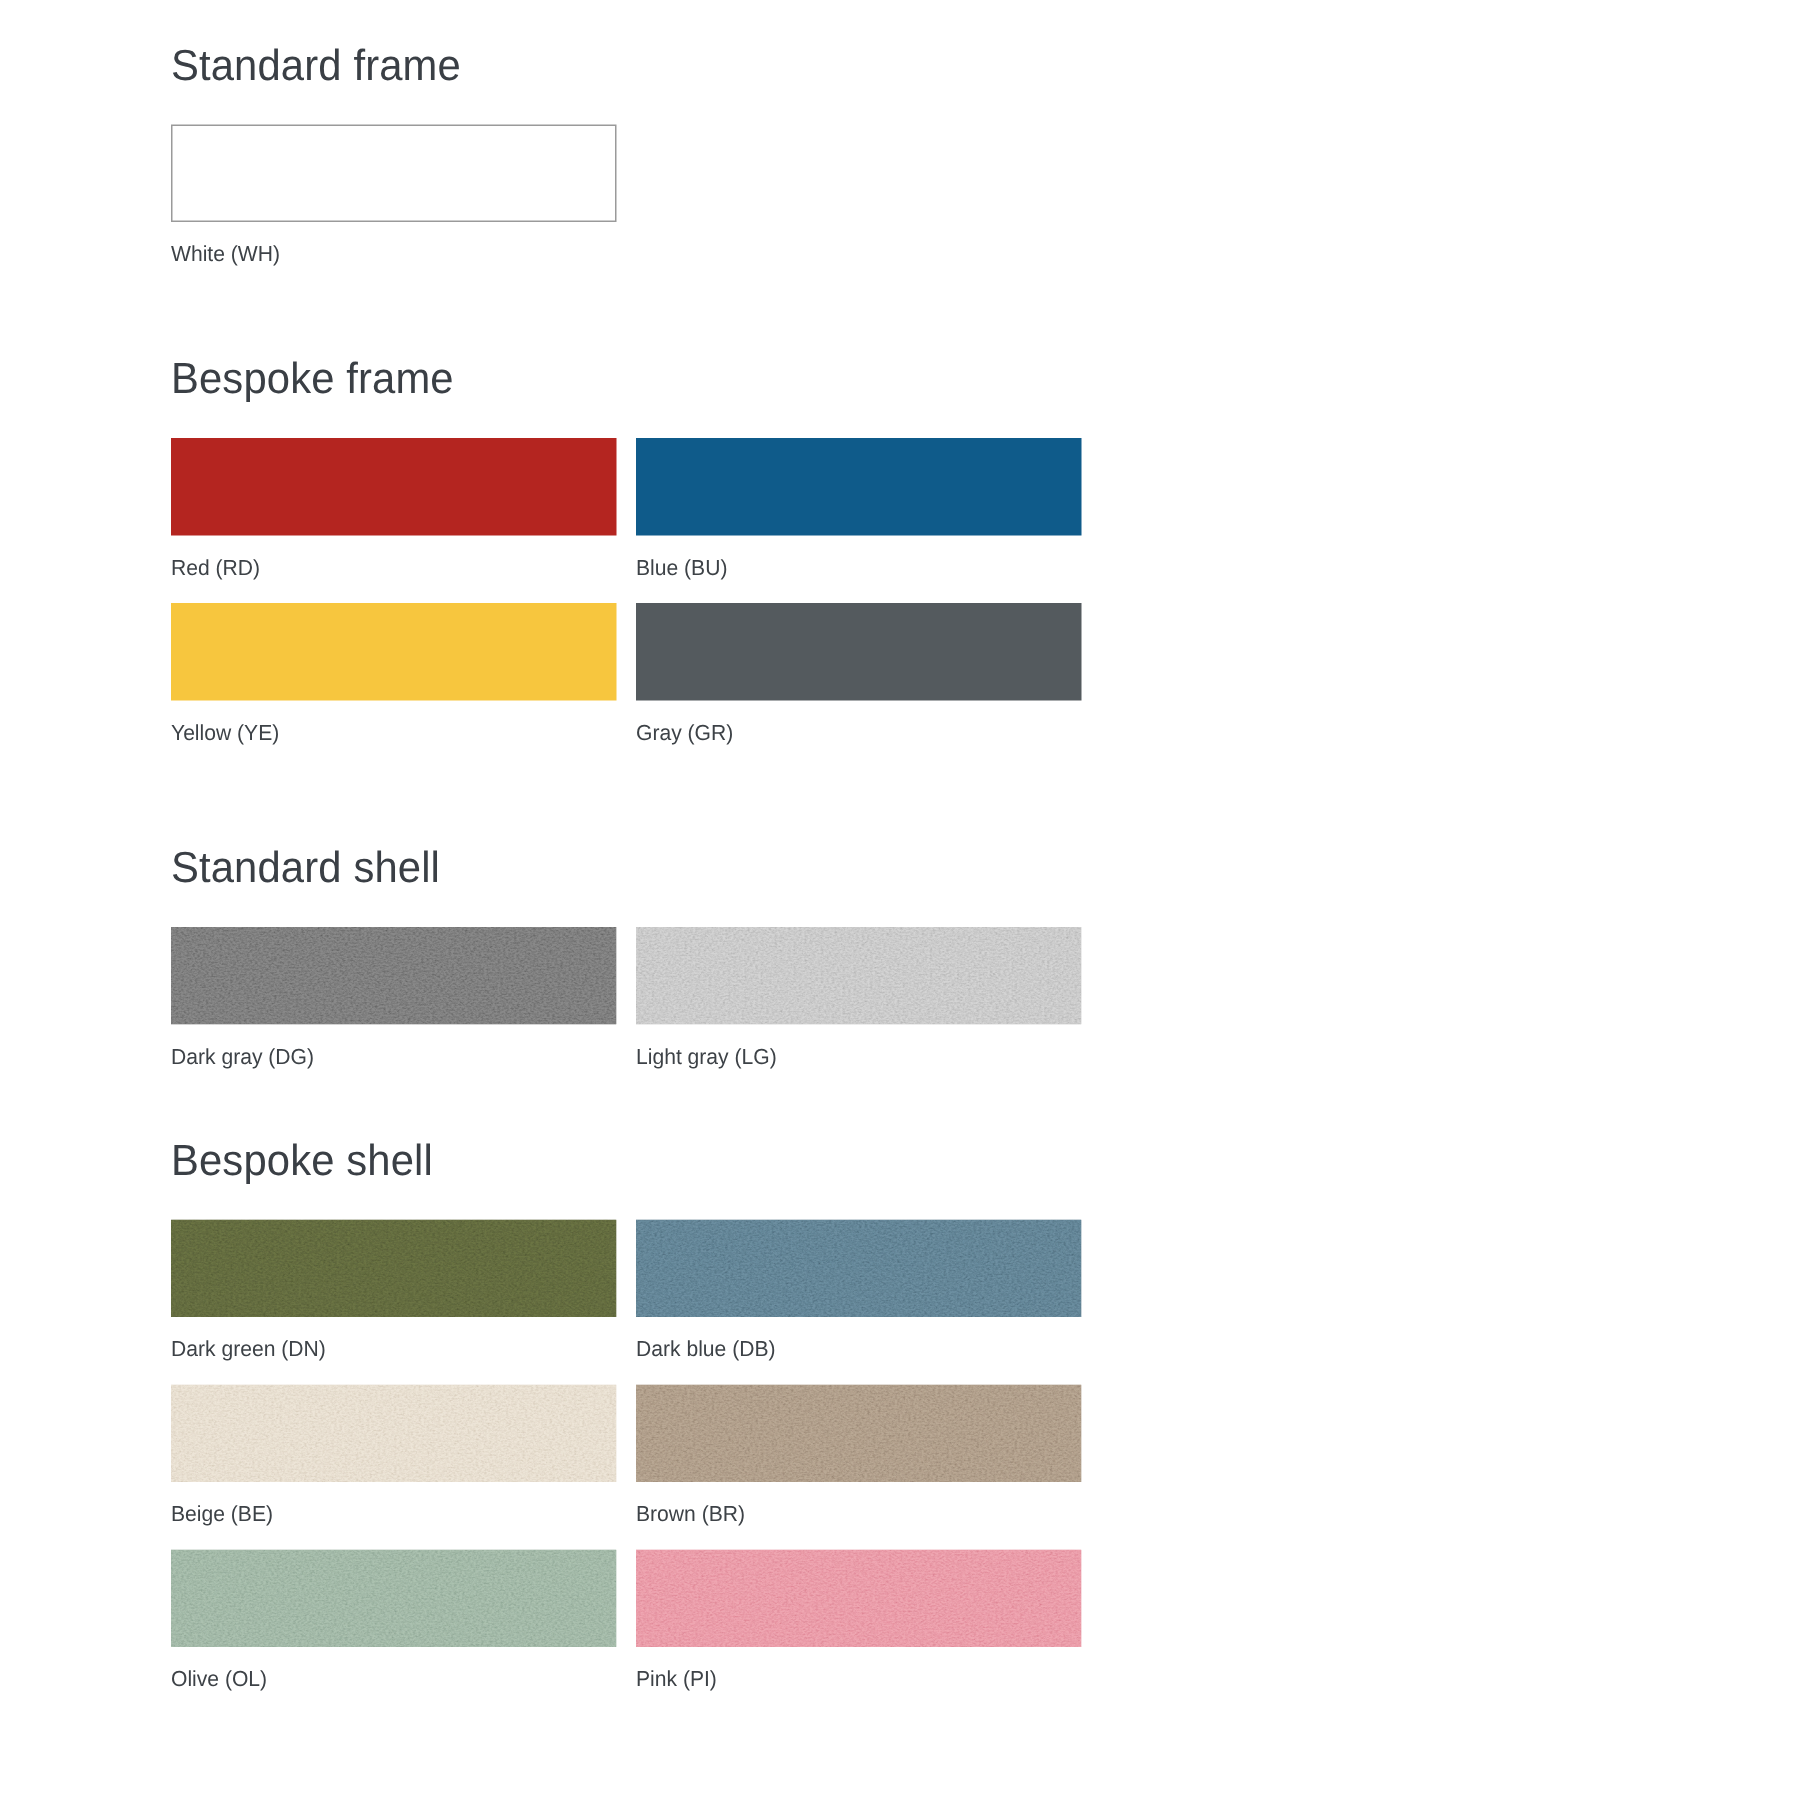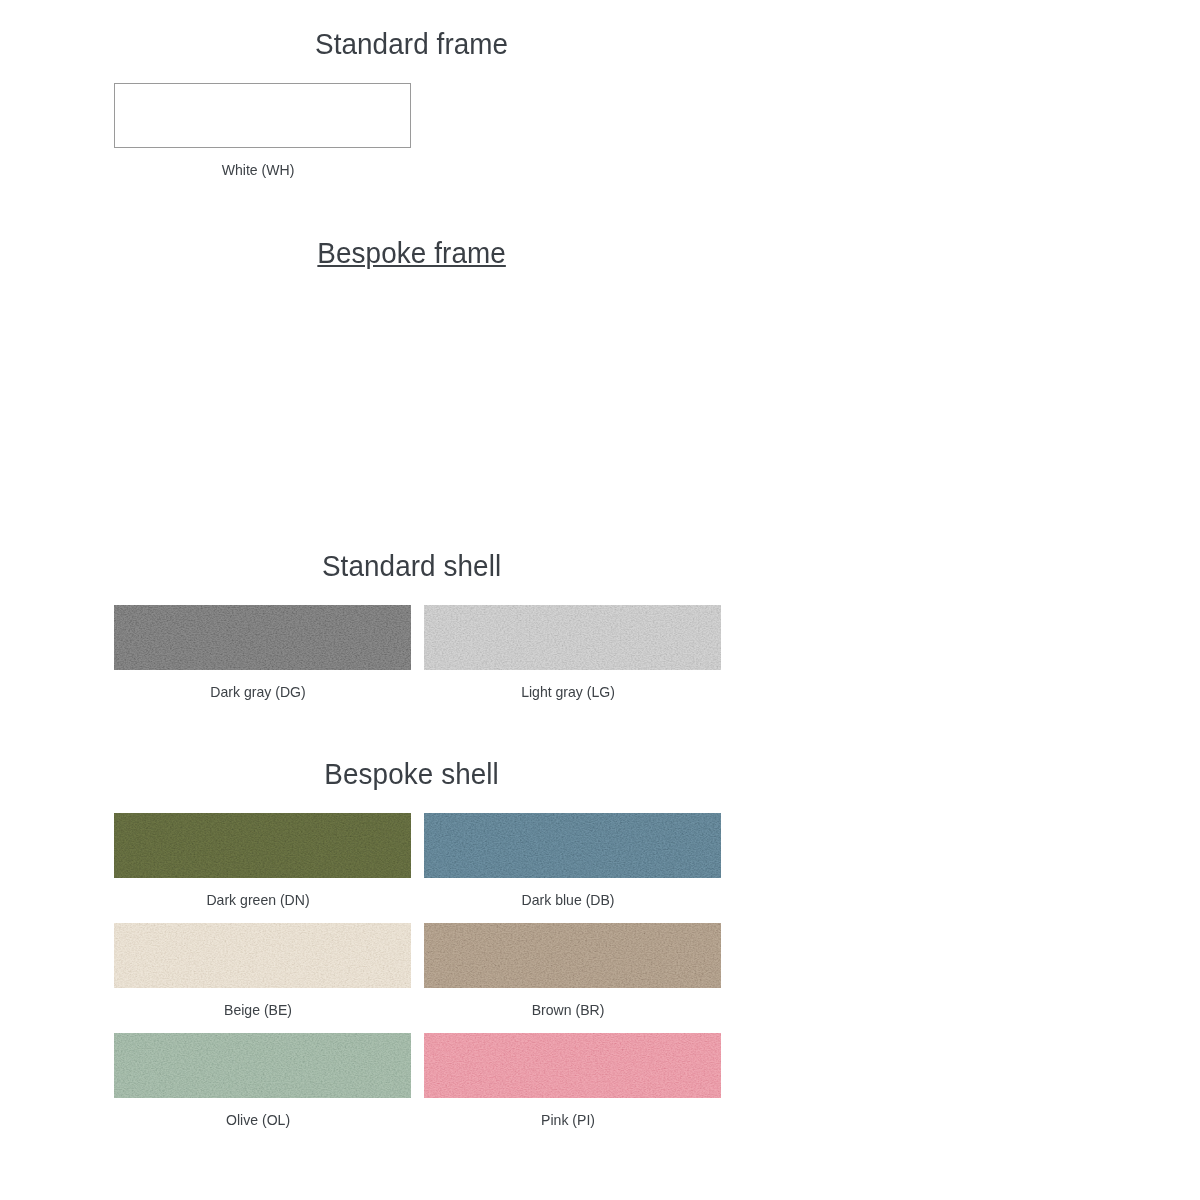--- a/index.html
+++ b/index.html
@@ -16,21 +16,20 @@
     -webkit-font-smoothing: antialiased;
   }
 
   .page {
     position: relative;
     width: 1181px;
     height: 1200px;
     box-sizing: border-box;
     padding: 16px;
     overflow: hidden;
-    text-align: center;
   }
 
   .section {
     position: absolute;
     left: 114px;
     width: 620px;
   }
 
   .section-title {
     font-family: "Liberation Sans", sans-serif;
@@ -81,40 +80,58 @@
     color: #3d4247;
     padding-top: 13px;
     padding-bottom: 14px;
     white-space: nowrap;
     transform: scaleX(0.97);
     transform-origin: left center;
   }
 
   
   #section-standard-frame { top: 27px; }
-  #section-bespoke-frame  { top: 236px; text-decoration: underline; }
-  #section-standard-shell { top: 549px; }
+  #section-bespoke-frame  { top: 236px; }
+  #section-standard-shell { top: 562px; }
   #section-bespoke-shell  { top: 757px; }
 </style>
 </head>
 <body>
 
 <div class="page">
   <div class="section" id="section-standard-frame">
     <h2 class="section-title">Standard frame</h2>
     <div class="swatch-grid">
         <div class="swatch-cell">
           <div class="swatch bordered" title="White (WH)" style="background: rgb(255, 255, 255);"></div>
           <div class="swatch-label">White (WH)</div>
         </div>
       </div>
   </div>
 
   <div class="section" id="section-bespoke-frame">
     <h2 class="section-title">Bespoke frame</h2>
+    <div class="swatch-grid">
+        <div class="swatch-cell">
+          <div class="swatch" title="Red (RD)" style="background: rgb(180, 37, 32);"></div>
+          <div class="swatch-label">Red (RD)</div>
+        </div>
+        <div class="swatch-cell">
+          <div class="swatch" title="Blue (BU)" style="background: rgb(15, 91, 138);"></div>
+          <div class="swatch-label">Blue (BU)</div>
+        </div>
+        <div class="swatch-cell">
+          <div class="swatch" title="Yellow (YE)" style="background: rgb(247, 198, 62);"></div>
+          <div class="swatch-label">Yellow (YE)</div>
+        </div>
+        <div class="swatch-cell">
+          <div class="swatch" title="Gray (GR)" style="background: rgb(84, 90, 94);"></div>
+          <div class="swatch-label">Gray (GR)</div>
+        </div>
+      </div>
   </div>
 
   <div class="section" id="section-standard-shell">
     <h2 class="section-title">Standard shell</h2>
     <div class="swatch-grid">
         <div class="swatch-cell">
           <div class="swatch" title="Dark gray (DG)">
             <svg viewBox="0 0 297 65" preserveAspectRatio="none">
               <defs>
                 <filter id="felt1" x="0%" y="0%" width="100%" height="100%">

